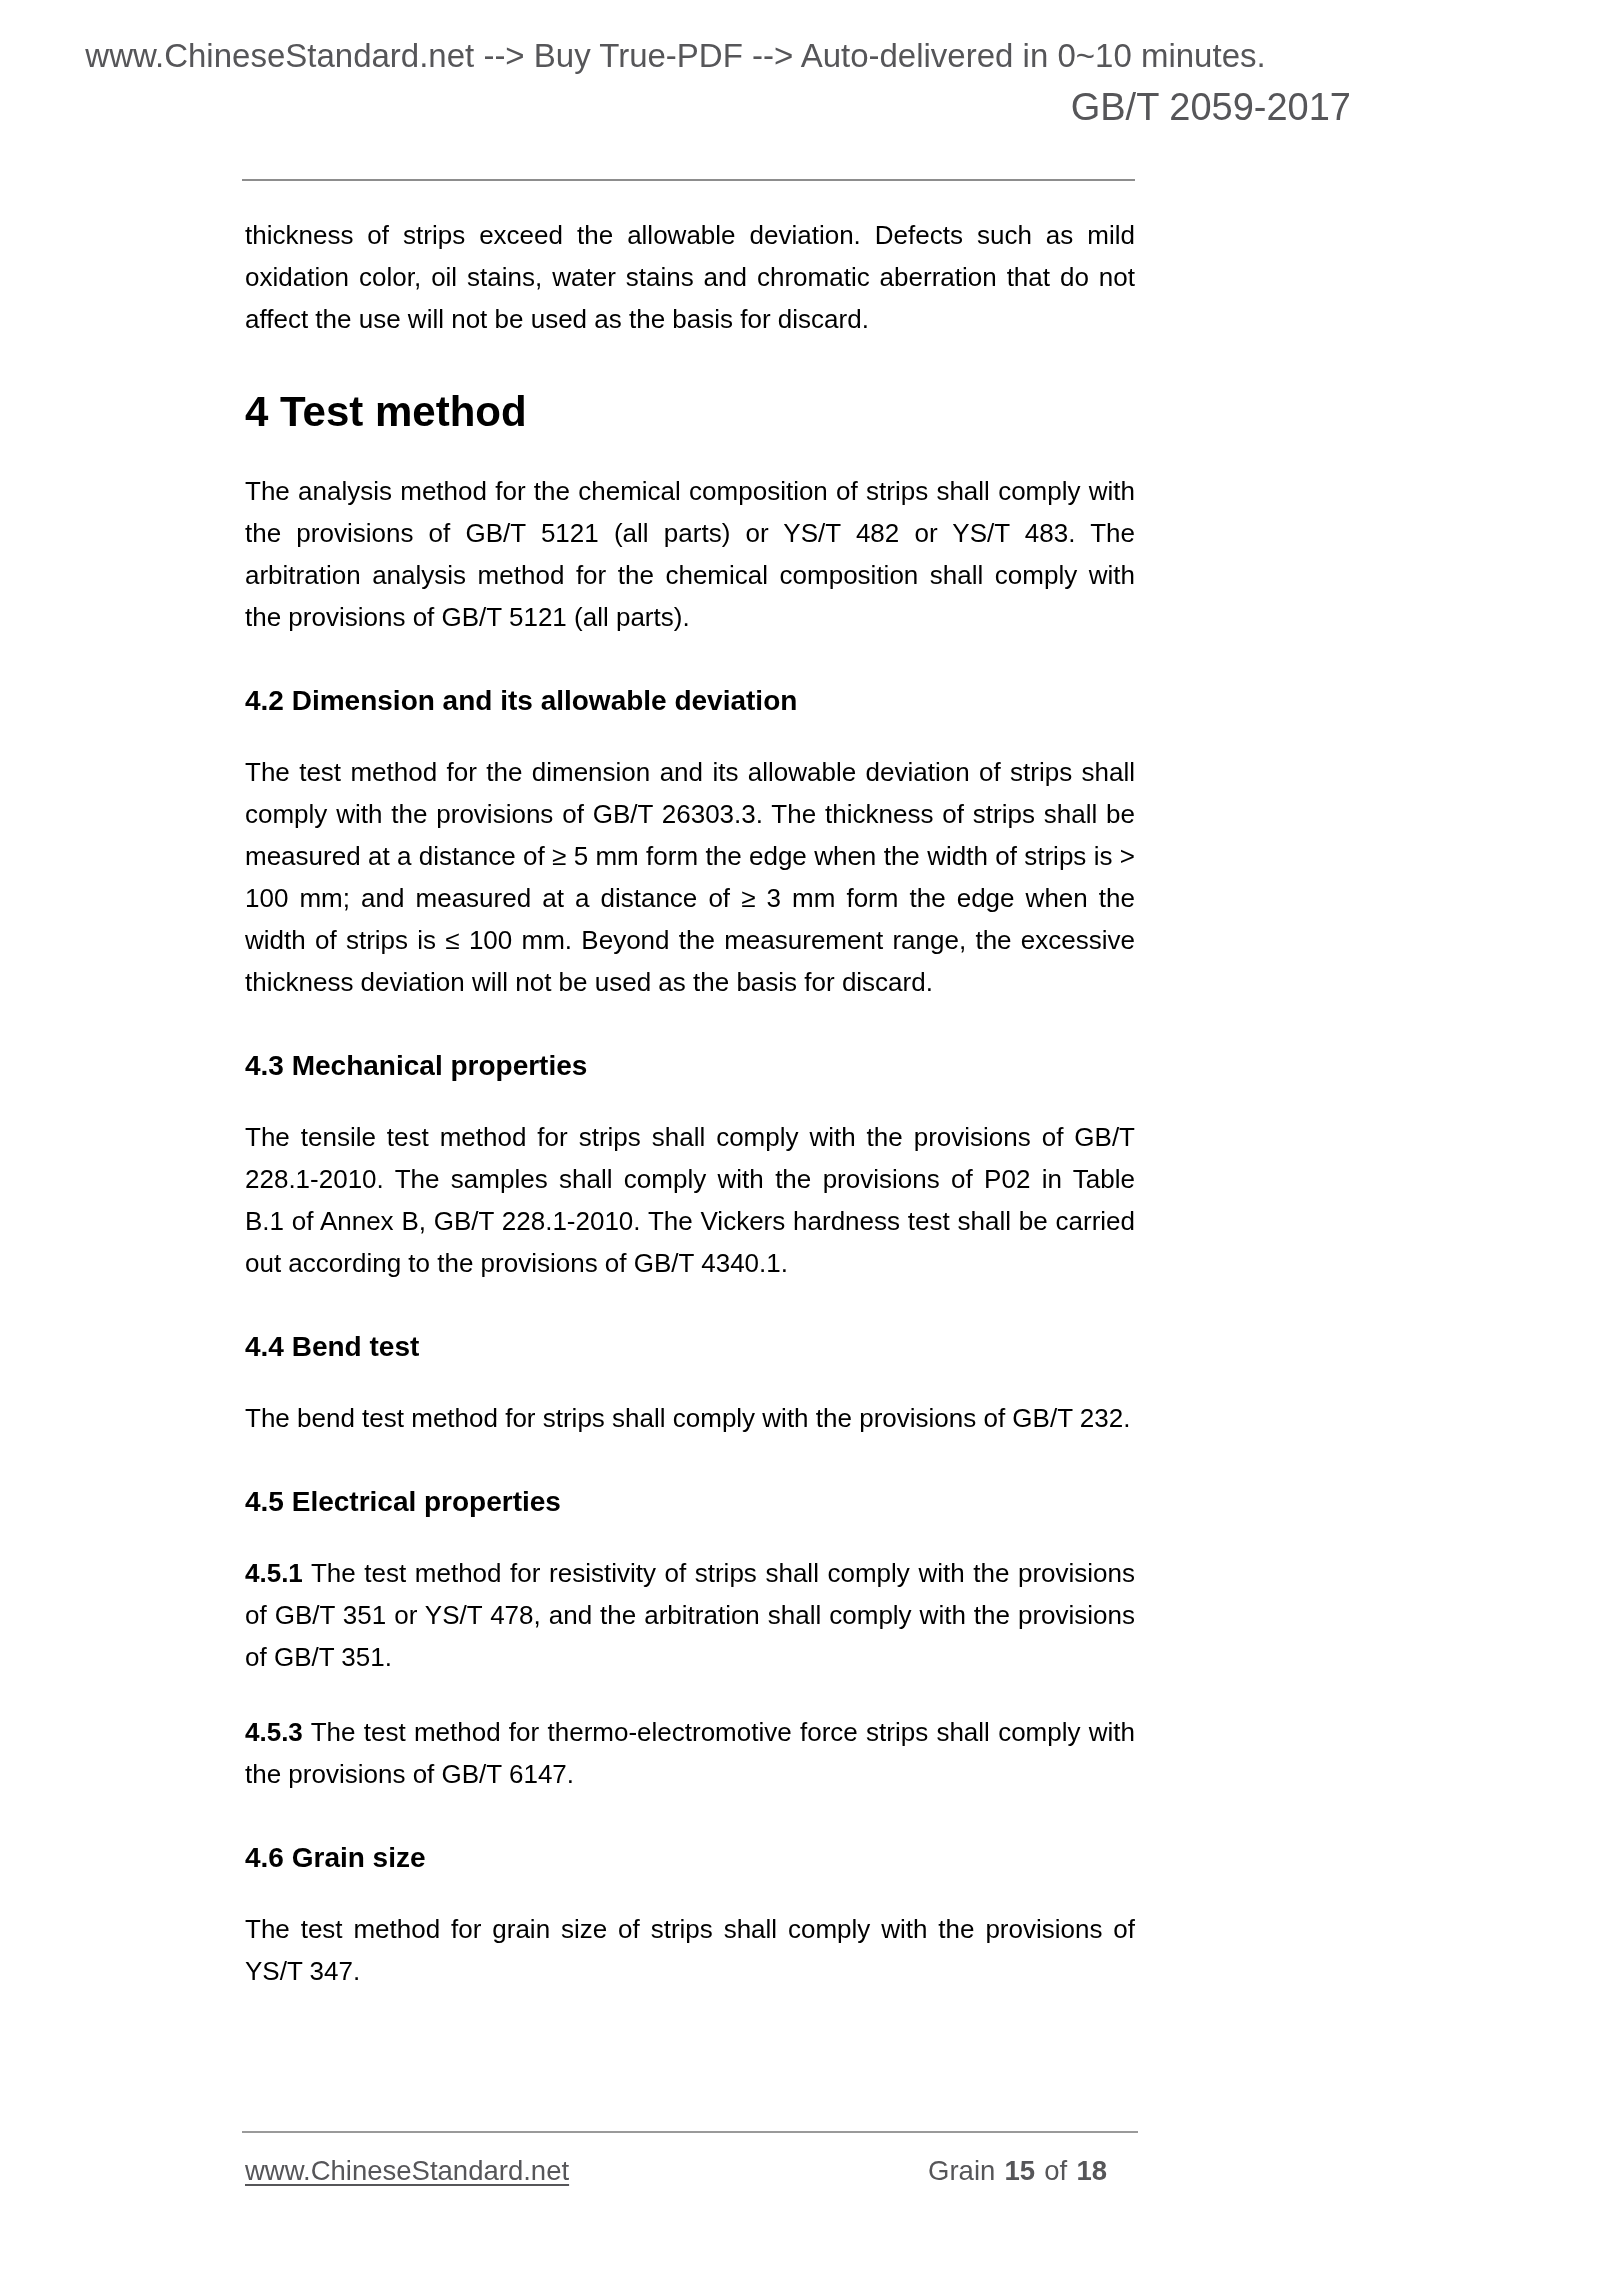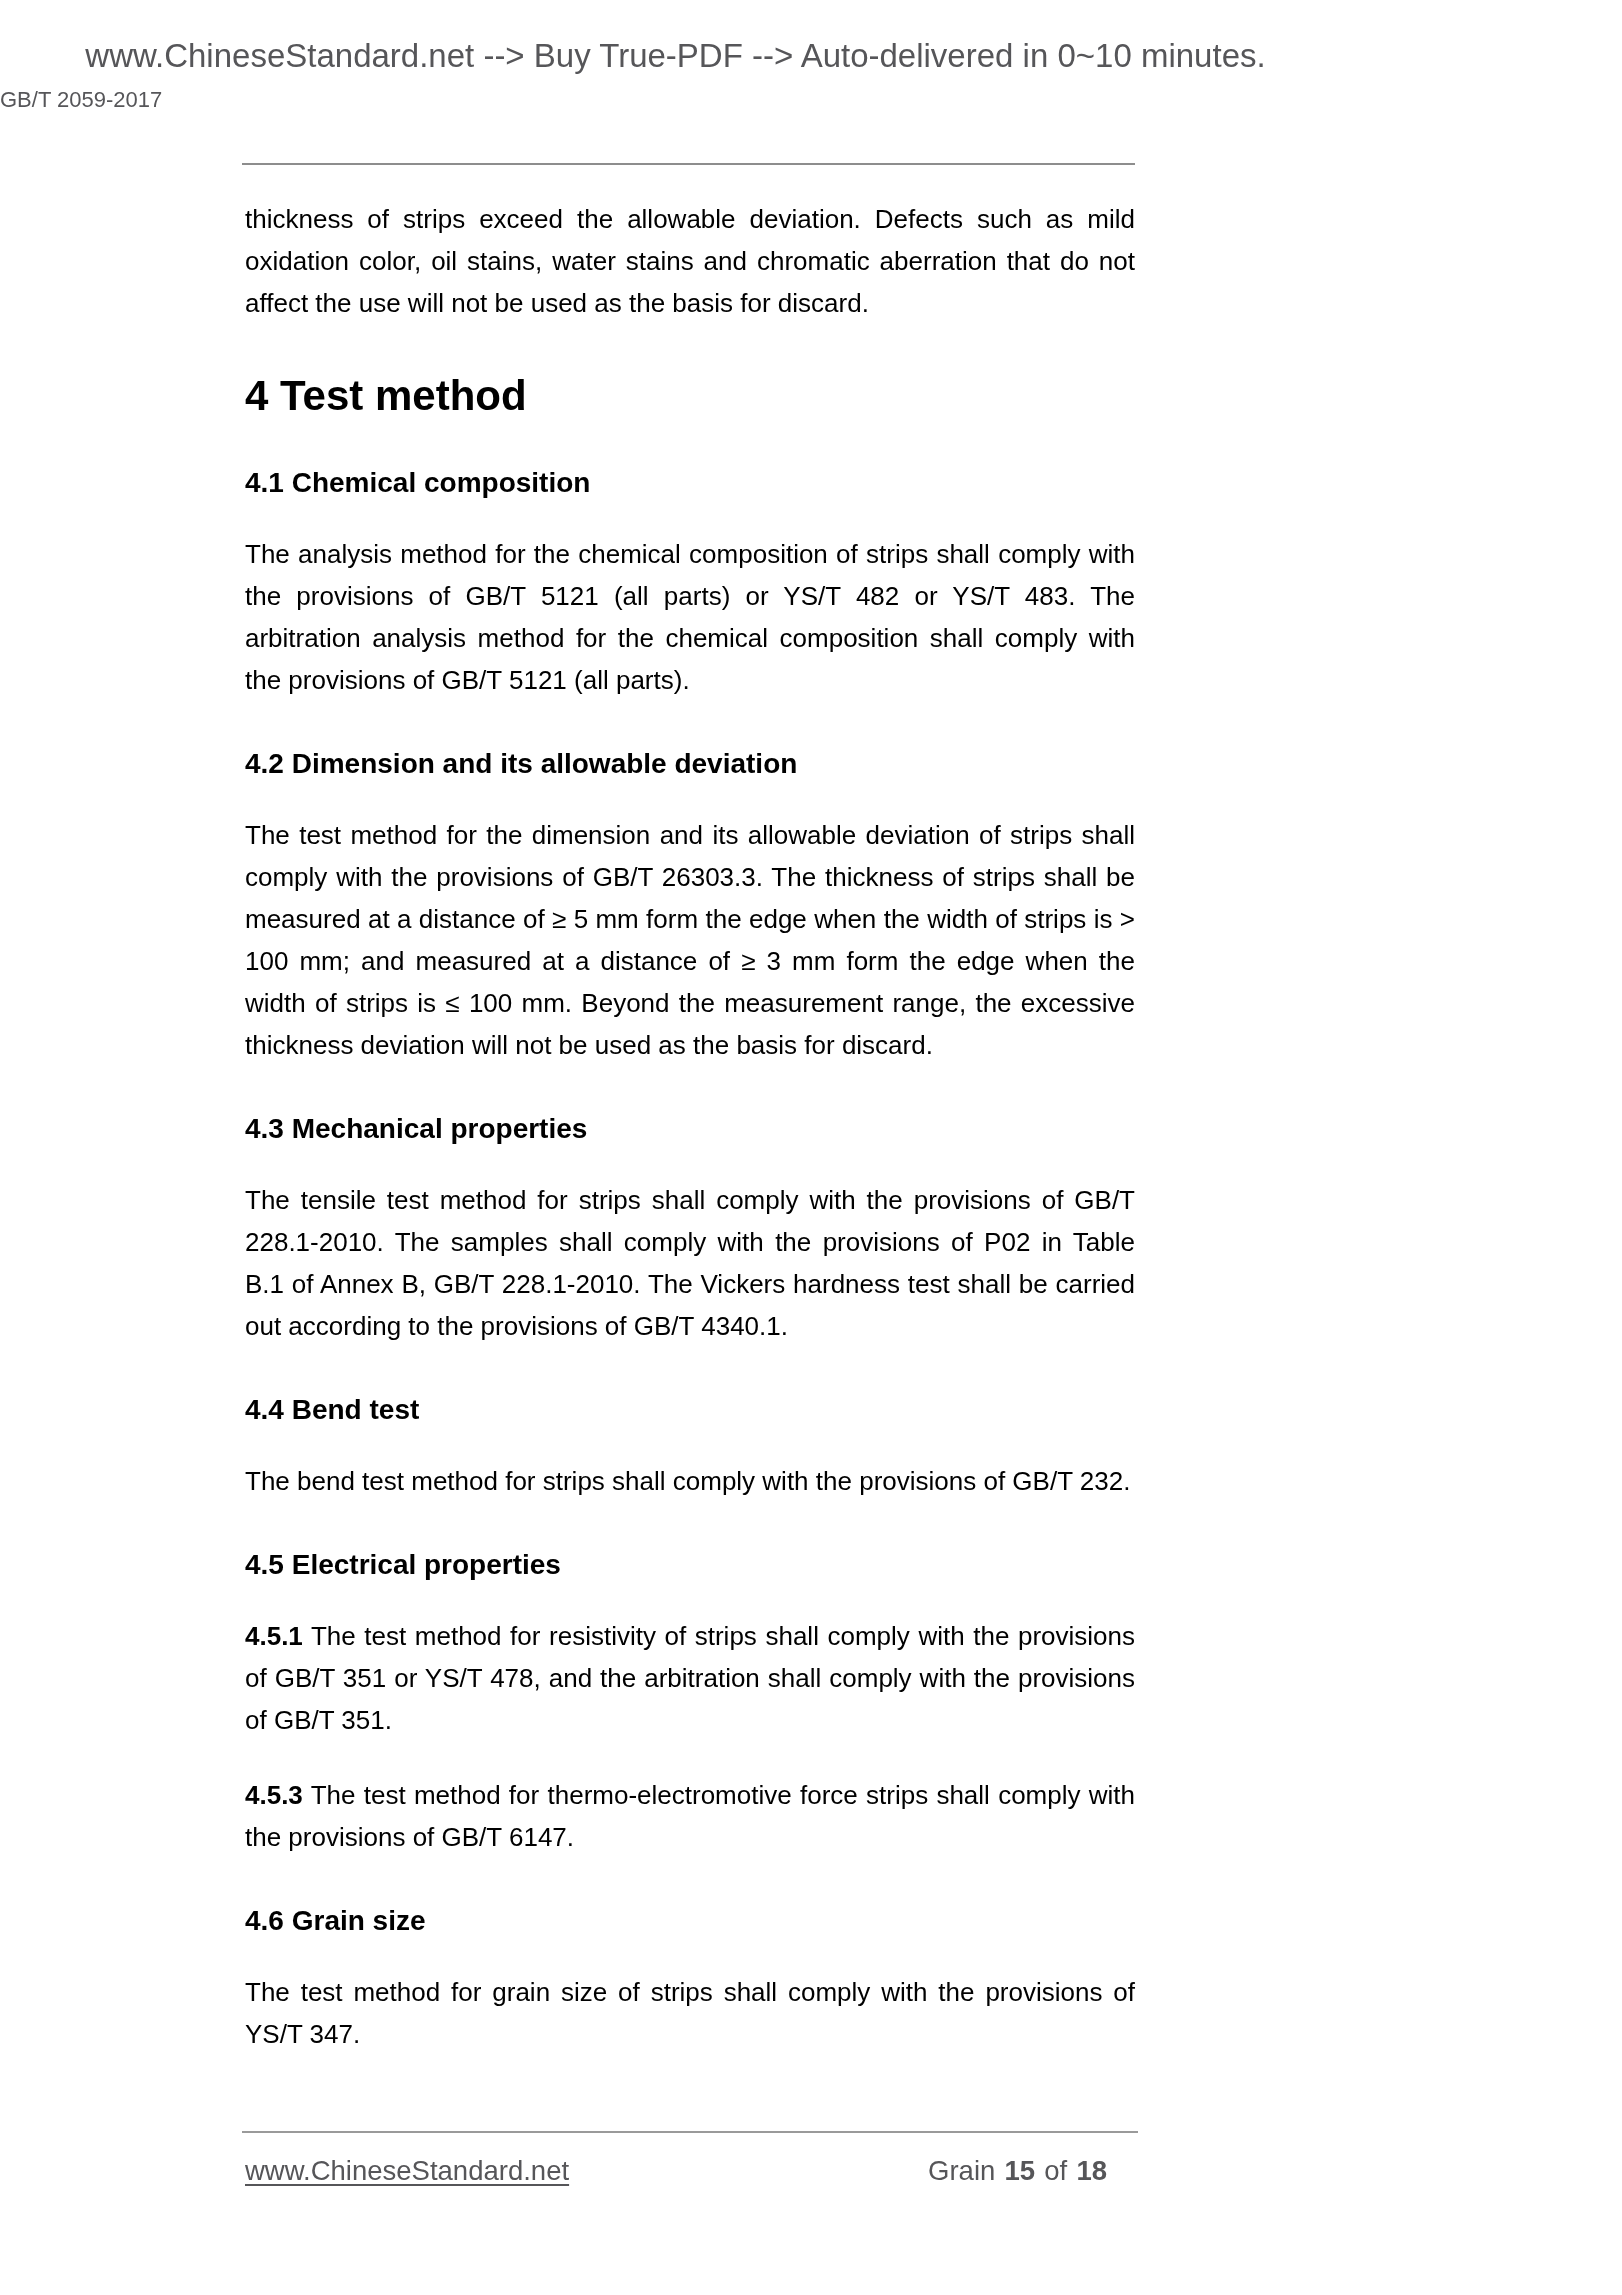--- a/index.html
+++ b/index.html
@@ -15,22 +15,22 @@
   }
   .banner {
     padding-top: 38px;
     text-align: center;
     font-size: 33px;
     line-height: 1.1;
     color: #565659;
   }
   .doc-number {
     margin-top: 13.3px;
-    text-align: left;
-    font-size: 22px;
+    text-align: right;
+    font-size: 38px;
     line-height: 1.05;
     color: #565659;
   }
   .header-rule {
     border: none;
     border-top: 2.5px solid #8d8d8d;
     margin: 52px 216px 0 242px;
   }
   .content {
     margin: 0 216px 0 245px;
@@ -99,21 +99,20 @@
   <div class="doc-number">GB/T 2059-2017</div>
 
   <hr class="header-rule">
 
   <div class="content">
 
     <p class="body-par">thickness of strips exceed the allowable deviation. Defects such as mild oxidation color, oil stains, water stains and chromatic aberration that do not affect the use will not be used as the basis for discard.</p>
 
     <h1 class="chapter-heading">4 Test method</h1>
 
-    <h2 class="section-heading">4.1 Chemical composition</h2>
 
     <p class="body-par">The analysis method for the chemical composition of strips shall comply with the provisions of GB/T 5121 (all parts) or YS/T 482 or YS/T 483. The arbitration analysis method for the chemical composition shall comply with the provisions of GB/T 5121 (all parts).</p>
 
     <h2 class="section-heading">4.2 Dimension and its allowable deviation</h2>
 
     <p class="body-par">The test method for the dimension and its allowable deviation of strips shall comply with the provisions of GB/T 26303.3. The thickness of strips shall be measured at a distance of ≥ 5 mm form the edge when the width of strips is &gt; 100 mm; and measured at a distance of ≥ 3 mm form the edge when the width of strips is ≤ 100 mm. Beyond the measurement range, the excessive thickness deviation will not be used as the basis for discard.</p>
 
     <h2 class="section-heading">4.3 Mechanical properties</h2>
 
     <p class="body-par">The tensile test method for strips shall comply with the provisions of GB/T 228.1-2010. The samples shall comply with the provisions of P02 in Table B.1 of Annex B, GB/T 228.1-2010. The Vickers hardness test shall be carried out according to the provisions of GB/T 4340.1.</p>

